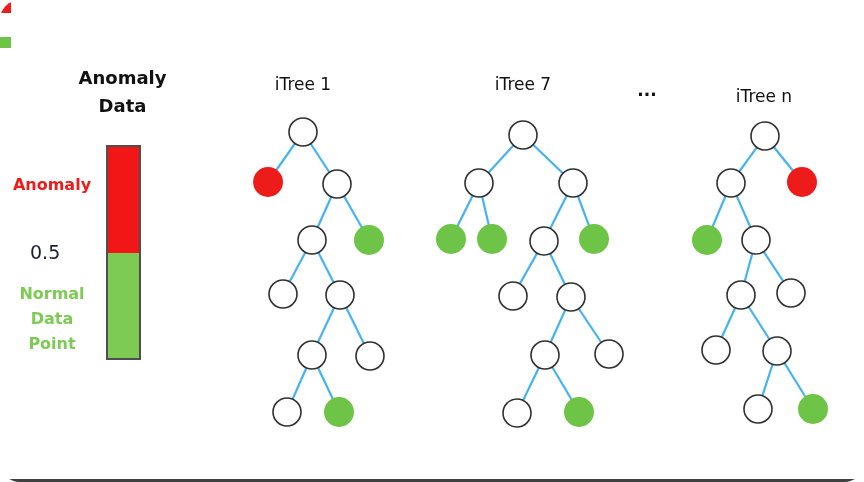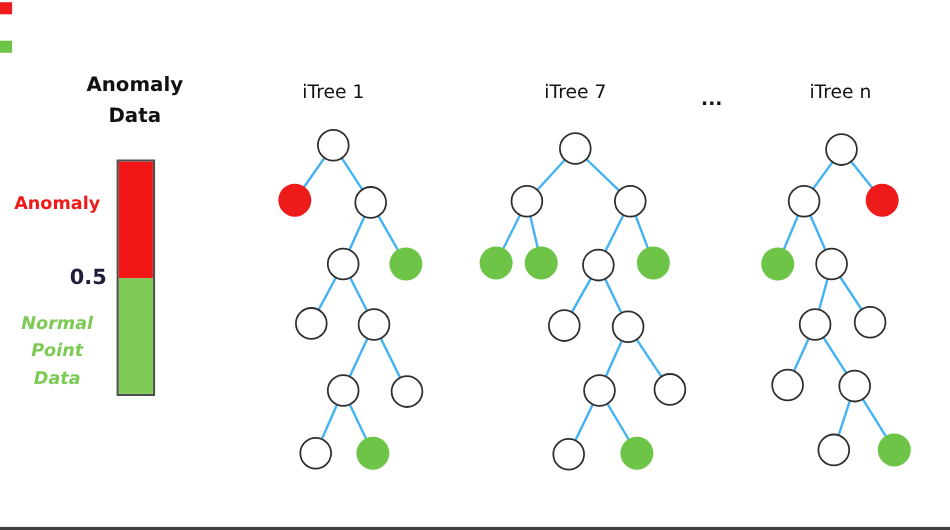--- a/index.html
+++ b/index.html
@@ -1,18 +1,19 @@
 <!DOCTYPE html>
 <html><head>
 <meta charset="utf-8">
 <style>
   html,body{margin:0;padding:0;background:#ffffff;}
   .canvas{
     position:relative;width:864px;height:482px;background:#ffffff;overflow:hidden;
     font-family:"DejaVu Sans","Liberation Sans",sans-serif;
+    border-radius:20px;
   }
   
   .swatch{position:absolute;left:0;width:11px;height:11px;}
   .swatch.red{top:2px;background:#ee1b1b;}
   .swatch.green{top:37px;background:#6ec447;}
   
   .legend-title{
     position:absolute;left:40px;top:64px;width:165px;text-align:center;
     font-size:18px;font-weight:bold;color:#111111;line-height:28px;
   }
@@ -20,35 +21,35 @@
     position:absolute;left:106px;top:145px;width:35px;height:215px;
     border:2px solid #4f4f4f;box-sizing:border-box;display:flex;flex-direction:column;
   }
   .colorbar .seg-anomaly{height:106px;background:#f21616;}
   .colorbar .seg-normal{flex:1;background:#7dca55;}
   .anomaly-label{
     position:absolute;left:8px;top:175px;width:88px;text-align:center;
     font-size:16px;font-weight:bold;color:#ee1b1b;
   }
   .threshold-label{
-    position:absolute;left:30px;top:241px;width:67px;text-align:right;
-    font-size:19px;font-weight:700;color:#1e1e3c;
+    position:absolute;left:30px;top:241px;width:67px;
+    font-size:19px;font-weight:400;color:#1e1e3c;
   }
   .normal-label{
     position:absolute;left:8px;top:281px;width:88px;text-align:center;
-    font-size:16px;font-weight:bold;color:#7dca55;line-height:25px;font-style:italic;
+    font-size:16px;font-weight:bold;color:#7dca55;line-height:25px;
   }
   
   .tree-label{
     position:absolute;top:72px;width:120px;text-align:center;
     font-size:17px;font-weight:normal;color:#111111;line-height:24px;
   }
   .tree-label.t1{left:243px;}
   .tree-label.t2{left:463px;}
-  .tree-label.tn{left:704px;}
+  .tree-label.tn{left:704px;margin-top:12px;}
   .ellipsis{
     position:absolute;left:617px;top:78px;width:60px;text-align:center;
     font-size:17px;font-weight:bold;color:#111111;line-height:24px;
   }
   svg.forest{position:absolute;left:0;top:0;}
   .bottom-rule{position:absolute;left:0;right:0;bottom:0;height:3px;background:#404040;}
 </style>
 </head>
 <body>
 
@@ -66,22 +67,22 @@
 
   <div class="threshold-label">0.5</div>
 
   <div class="colorbar">
     <div class="seg-anomaly"></div>
     <div class="seg-normal"></div>
   </div>
 
   <div class="normal-label">
     <div>Normal</div>
+    <div>Data</div>
     <div>Point</div>
-    <div>Data</div>
   </div>
 
   <div class="tree-label t1">iTree 1</div>
   <div class="tree-label t2">iTree 7</div>
   <div class="ellipsis">...</div>
   <div class="tree-label tn">iTree n</div>
 
   <svg class="forest" id="forest-svg" width="864" height="482" viewBox="0 0 864 482">
       <g>
         <line x1="303" y1="132" x2="268" y2="182" stroke="#45b3f3" stroke-width="2.2"></line>

